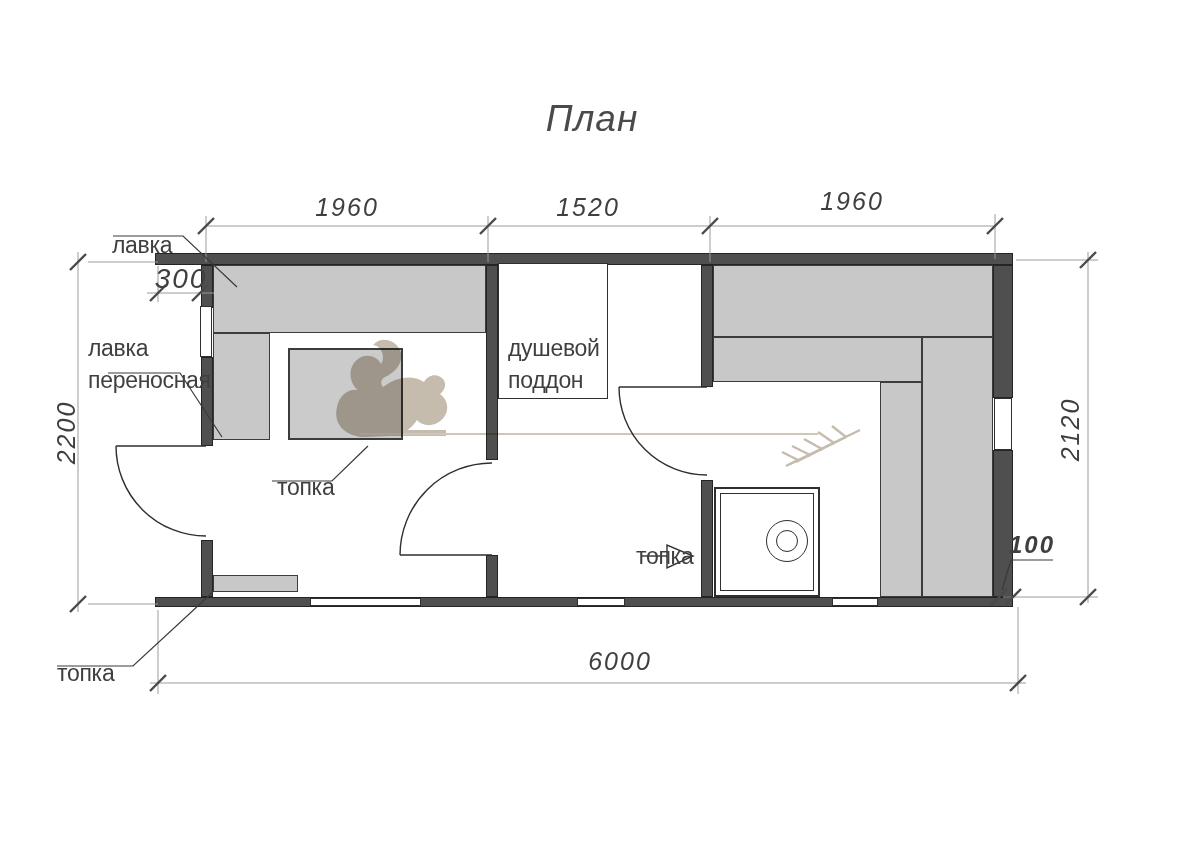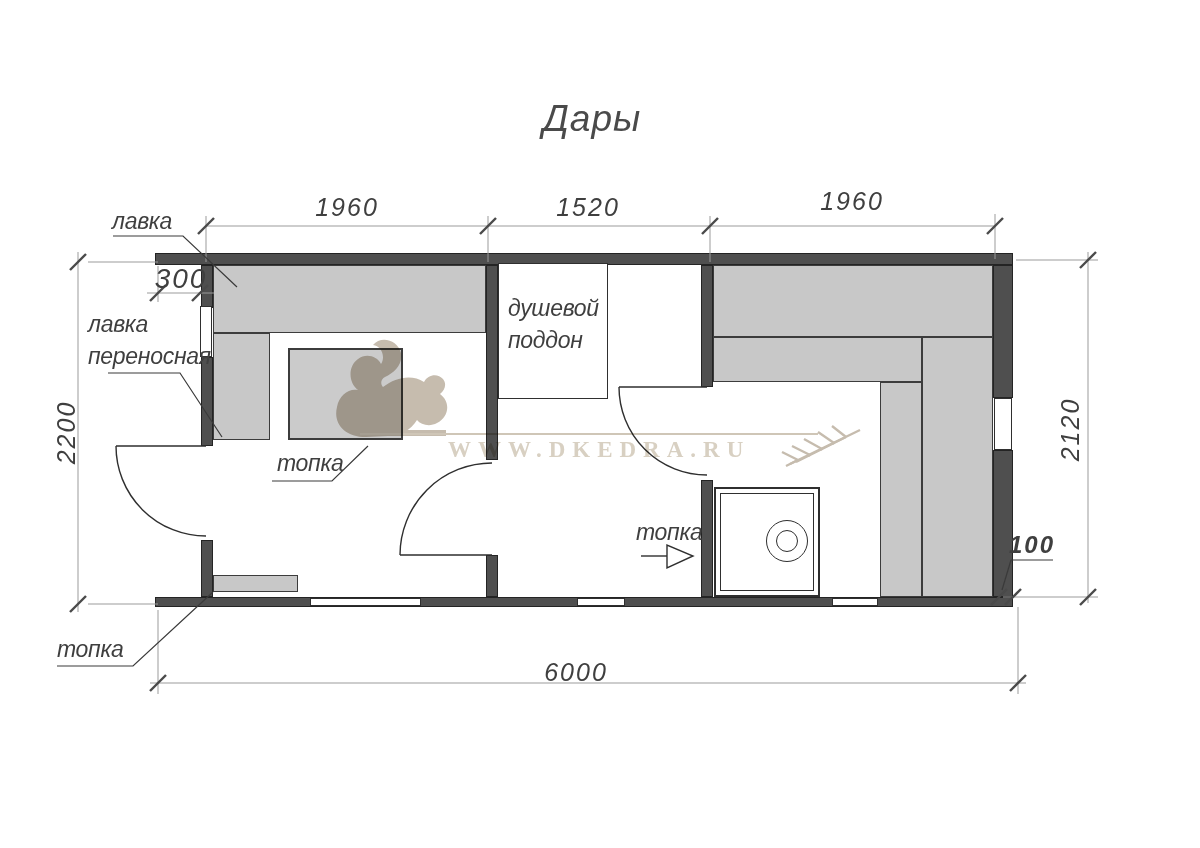--- a/index.html
+++ b/index.html
@@ -20,22 +20,22 @@
   .leader-stroke{stroke:#3a3a3a;stroke-width:1.2;fill:none;}
   .door-stroke{stroke:var(--line);stroke-width:1.4;fill:none;}
   .arrow-head{fill:#fff;stroke:var(--line);stroke-width:1.4;}
   .wheat-stroke{stroke:var(--watermark-logo);stroke-width:2.4;fill:none;}
   
   .title{position:absolute;font-style:italic;font-size:37px;font-weight:400;color:#4a4a4a;
          letter-spacing:1px;text-align:center;}
   .dim{position:absolute;font-style:italic;font-size:25px;color:var(--text);
        letter-spacing:2px;text-align:center;white-space:nowrap;}
   .dim.vert{transform:rotate(-90deg);}
-  .lbl{position:absolute;font-style:italic;font-size:23px;color:var(--text);
-       letter-spacing:-0.3px;line-height:1.4;white-space:nowrap;}
+  .lbl{position:absolute;font-size:23px;color:var(--text);
+       letter-spacing:-0.3px;line-height:1.4;white-space:nowrap;margin-top:24px;}
   
   .wm{position:absolute;mix-blend-mode:multiply;}
   .wm-brand{position:absolute;font-family:"Liberation Serif",serif;font-weight:bold;
             font-size:62px;color:var(--watermark-text);letter-spacing:2px;white-space:nowrap;}
   .wm-site{position:absolute;font-family:"Liberation Serif",serif;font-weight:bold;
            font-size:23px;color:var(--watermark-site);letter-spacing:7px;white-space:nowrap;}
   .wm-line{position:absolute;background:#cfc6b7;height:2px;}
 </style>
 </head>
 <body>
@@ -140,44 +140,43 @@
     </g>
   </svg>
 
   <div class="dim" style="left:297px;top:193px;width:100px;">1960</div>
   <div class="dim" style="left:538px;top:193px;width:100px;">1520</div>
   <div class="dim" style="left:802px;top:187px;width:100px;">1960</div>
   <div class="dim" style="left:146px;top:263px;width:70px;font-size:28px;">300</div>
   <div class="dim vert" style="left:6px;top:418px;width:120px;">2200</div>
   <div class="dim vert" style="left:1010px;top:415px;width:120px;">2120</div>
   <div class="dim" style="left:997px;top:531px;width:70px;font-size:24px;font-weight:bold;">100</div>
-  <div class="dim" style="left:526px;top:647px;width:100px;margin-top:11px;">6000</div>
+  <div class="dim" style="left:570px;top:647px;width:100px;">6000</div>
 
-  <div class="title" style="left:500px;top:98px;width:184px;">Дары</div>
+  <div class="title" style="left:500px;top:98px;width:184px;">План</div>
 
   <div class="lbl" style="left:112px;top:205px;">лавка</div>
   <div class="lbl" style="left:88px;top:308px;">
     <span style="display:block;">лавка</span>
     <span style="display:block;">переносная</span>
   </div>
-  <div class="lbl" style="left:508px;top:292px;">
+  <div class="lbl" style="left:508px;top:308px;">
     <span style="display:block;">душевой</span>
     <span style="display:block;">поддон</span>
   </div>
   <div class="lbl" style="left:277px;top:447px;">топка</div>
   <div class="lbl" style="left:636px;top:516px;">топка</div>
   <div class="lbl" style="left:57px;top:633px;">топка</div>
 
   <div class="wm" style="left:0;top:0;width:1200px;height:848px;">
     <svg class="abs" style="left:328px;top:333px;" width="140" height="112" viewBox="0 0 140 112">
       <path fill="var(--watermark-logo)" d="M38 104 C16 104 5 90 9 74 C11 62 21 55 30 57 C20 49 20 33 30 26 C38 20 49 23 53 31 C58 23 53 13 45 12 C53 2 70 7 73 20 C75 32 66 40 57 44 C53 46 52 51 55 54 C68 44 84 41 96 49 C100 41 110 40 115 46 C119 51 117 57 112 61 C123 69 121 84 109 90 C102 94 93 92 89 87 C83 97 72 103 60 103 Z"></path>
       <rect fill="var(--watermark-logo)" x="28" y="97" width="90" height="6"></rect>
     </svg>
     <div class="wm-line" style="left:360px;top:433px;width:458px;"></div>
-    <div class="wm-site" style="left:448px;top:437px;">WWW.DKEDRA.RU</div>
     <svg class="abs wheat" style="left:780px;top:418px;" width="90" height="52" viewBox="0 0 90 52">
       <g class="wheat-stroke">
         <path d="M10 46 L80 12"></path>
         <path d="M18 42 L2 34 M18 42 L6 48"></path>
         <path d="M30 37 L12 28 M30 37 L16 44"></path>
         <path d="M42 31 L24 21 M42 31 L28 38"></path>
         <path d="M54 25 L38 14 M54 25 L40 32"></path>
         <path d="M66 19 L52 8 M66 19 L52 26"></path>
       </g>
     </svg>

